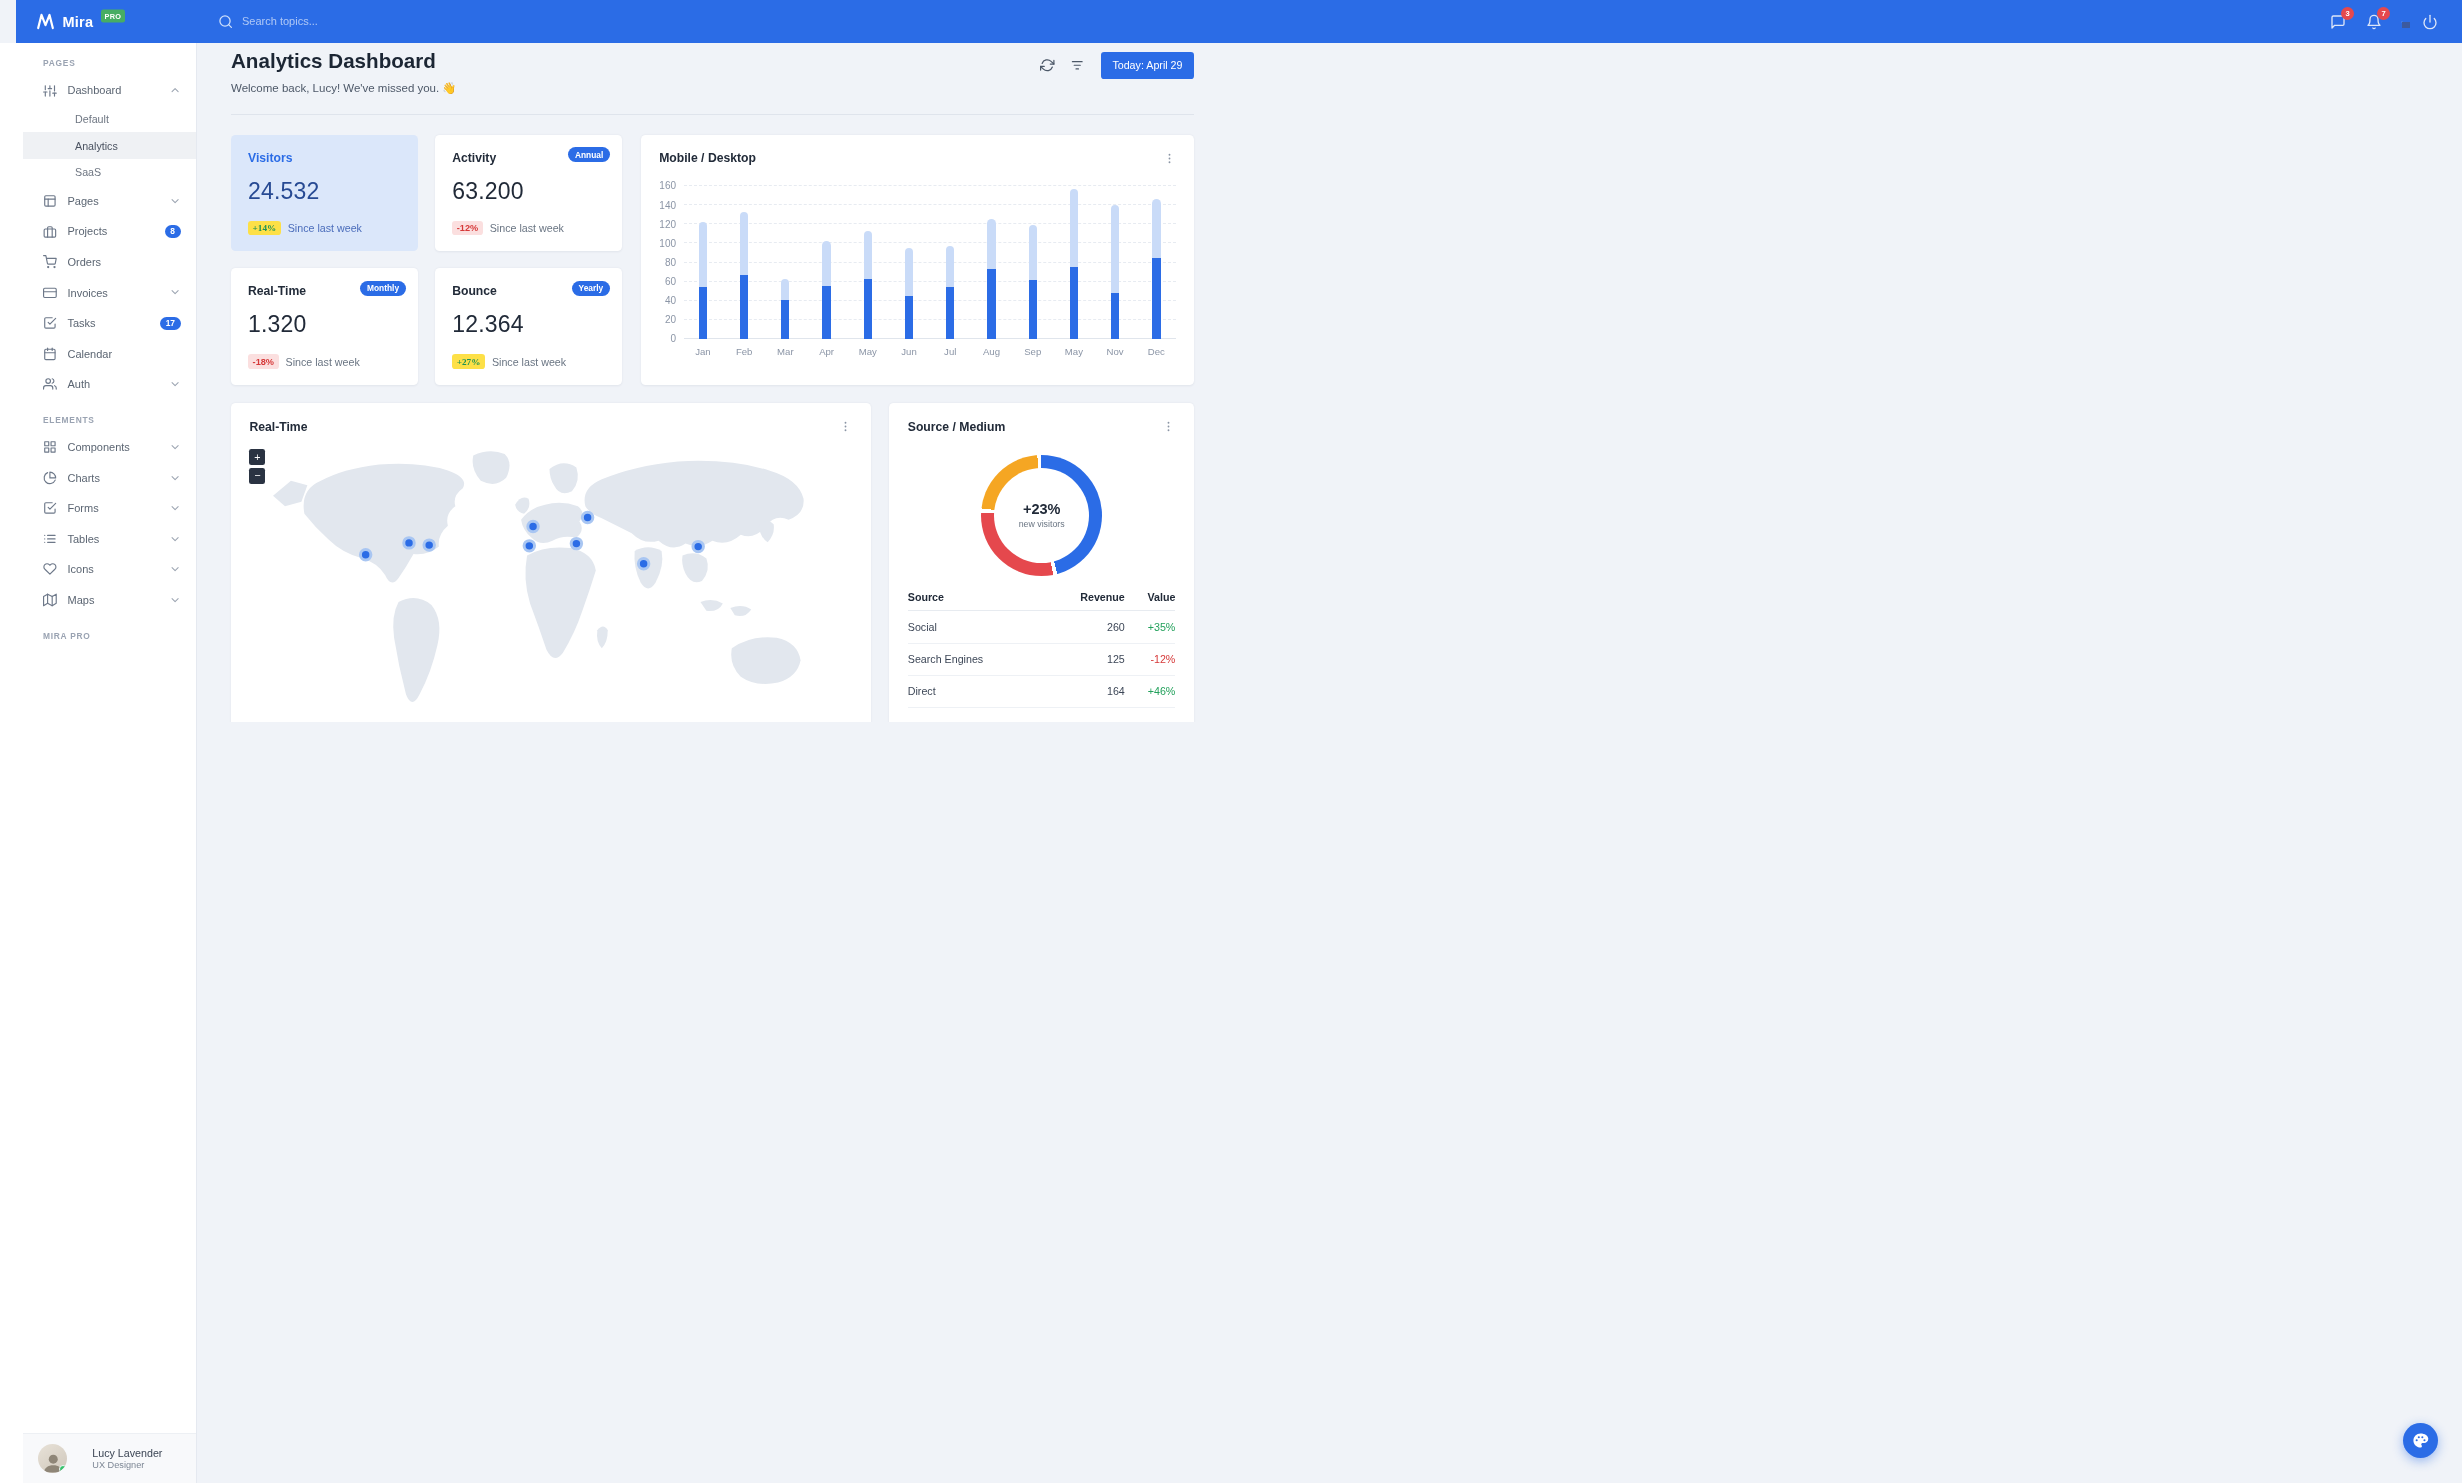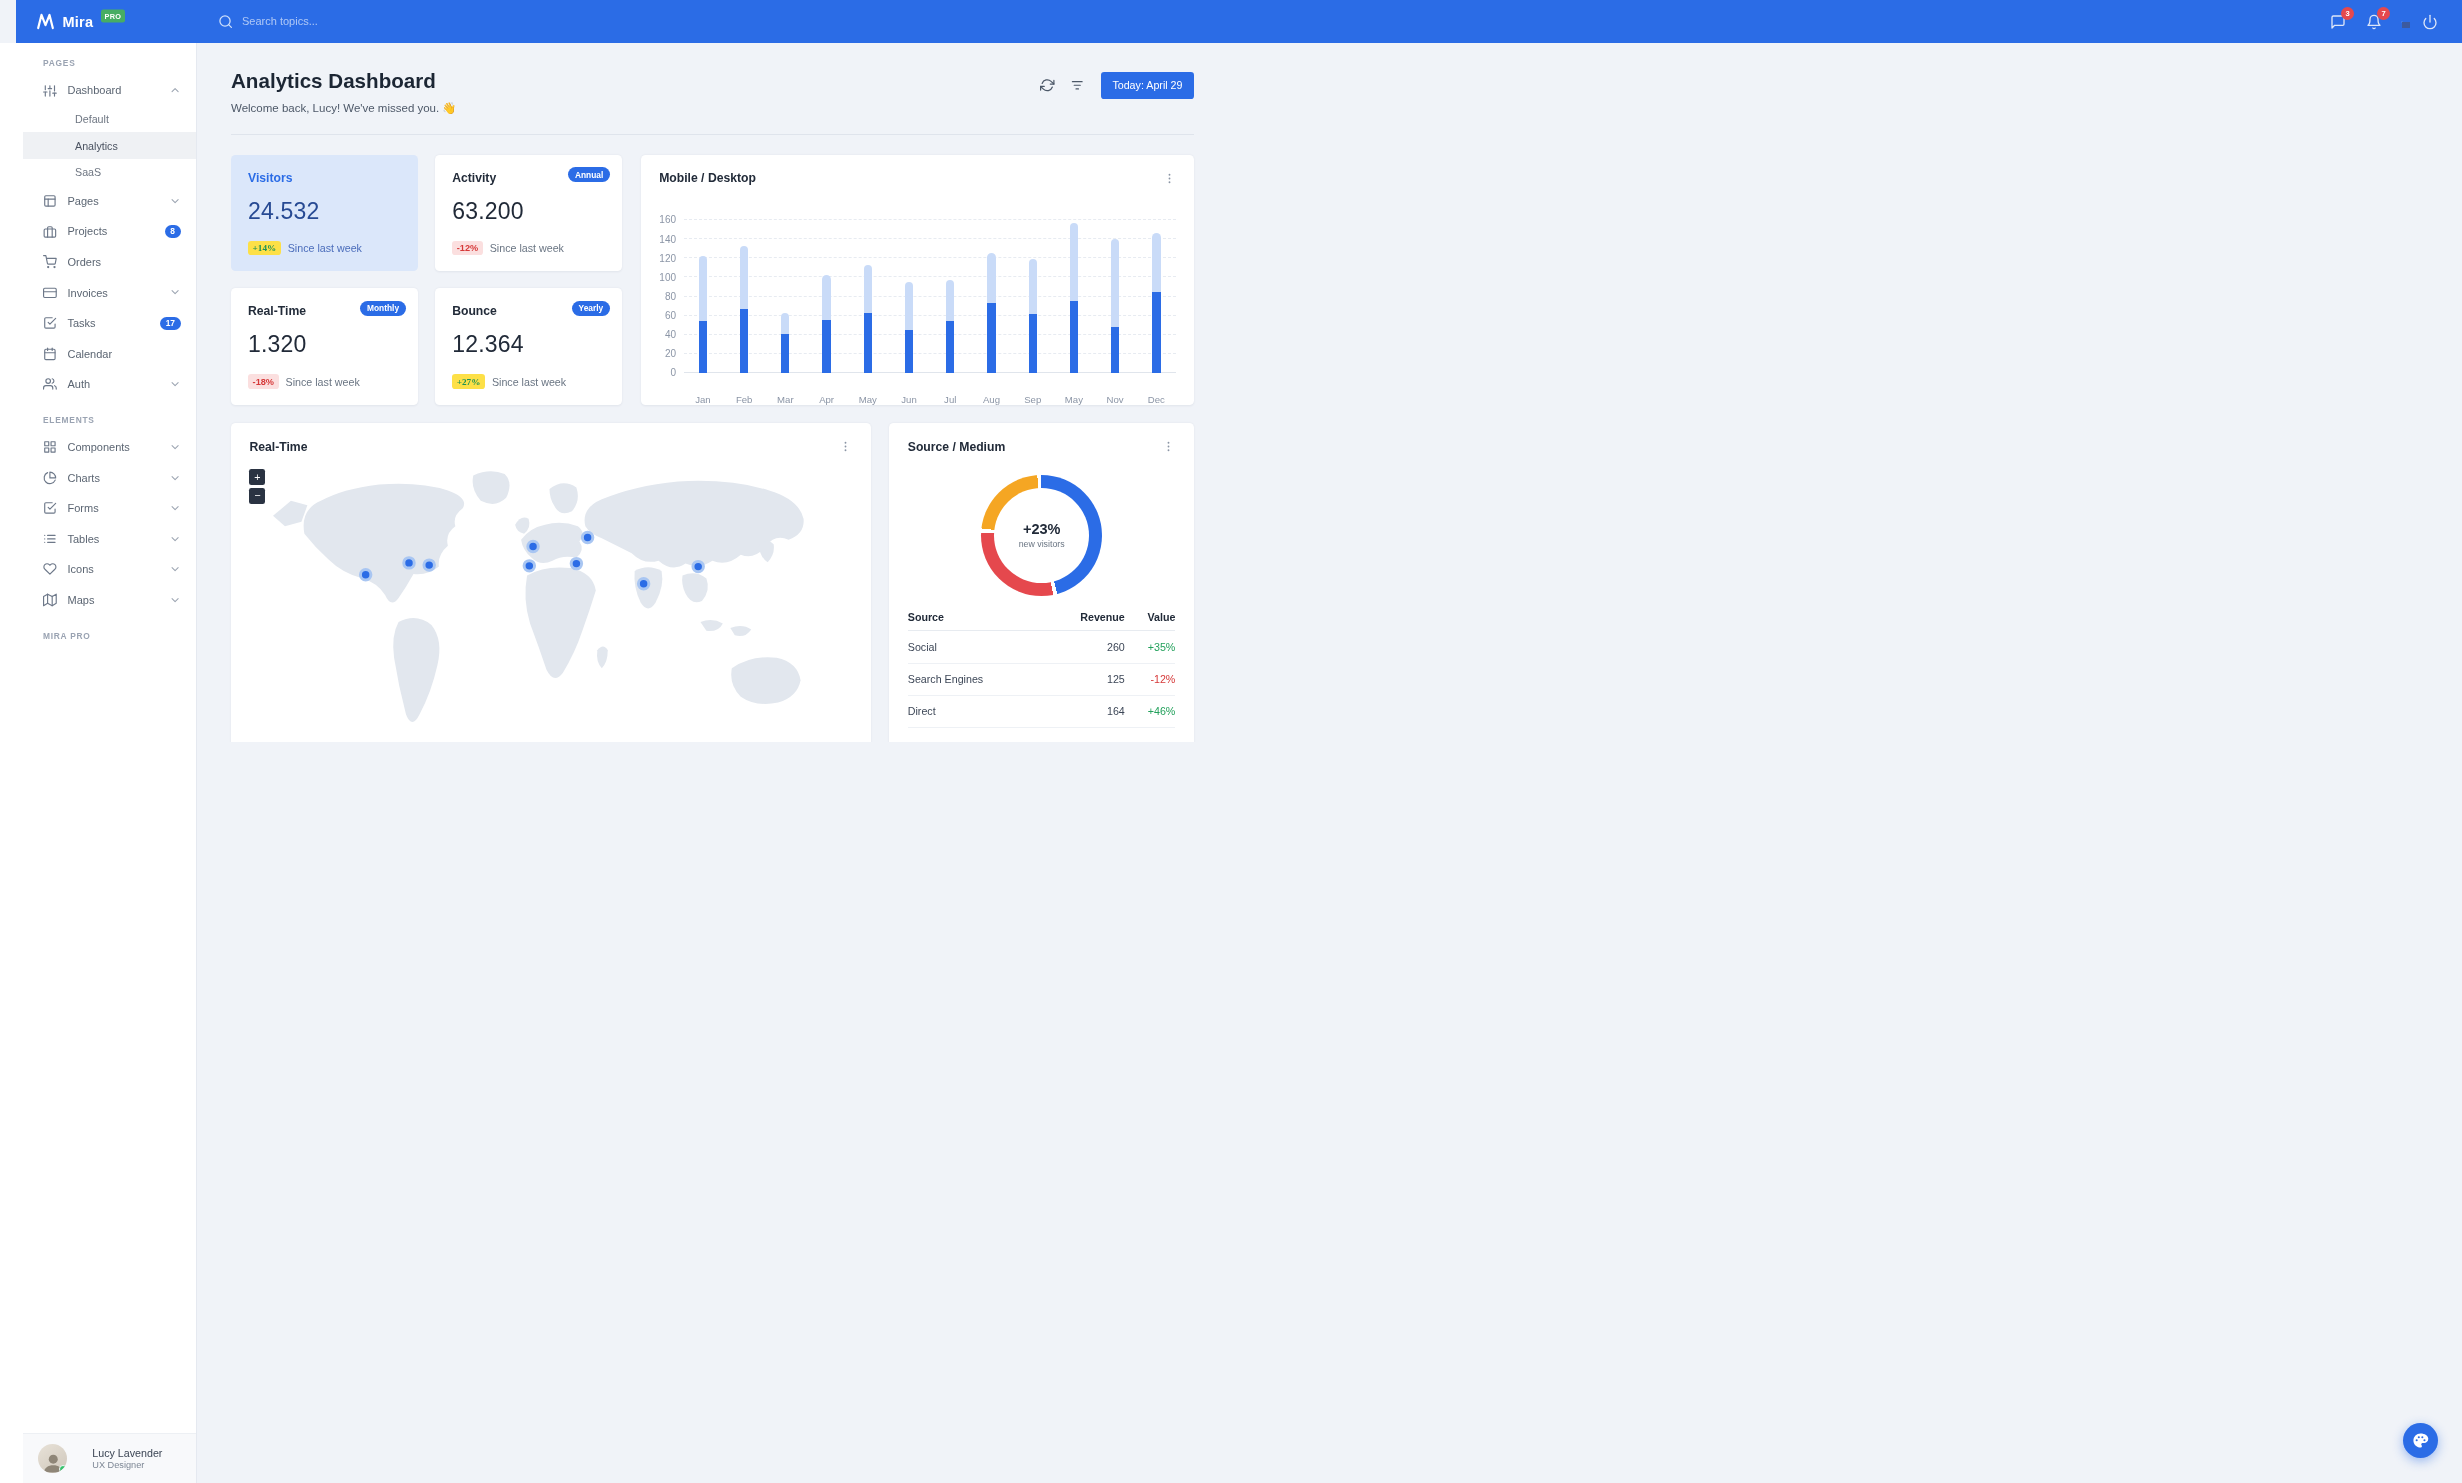--- a/index.html
+++ b/index.html
@@ -70,36 +70,36 @@
     background:linear-gradient(145deg,#e8e2d8,#cfc7bb); overflow:hidden; flex:0 0 auto; }
   .avatar svg { position:absolute; bottom:-1.5px; left:2.3px; }
   .status-dot {
     position:absolute; right:0; bottom:0; width:8.4px; height:8.4px; border-radius:50%;
     background:#35c26a; border:1.5px solid #f8f9fb;
   }
   .sb-user-name { font-size:10.7px; color:#3b4554; }
   .sb-user-role { font-size:9.2px; color:#7d8795; margin-top:1.5px; }
 
   
-  .main { margin-left:197px; margin-top:43px; padding:26px 37px 0 34px; height:699px; overflow:hidden; }
+  .main { margin-left:197px; margin-top:23px; padding:26px 37px 0 34px; height:699px; overflow:hidden; }
   .page-head { display:flex; align-items:flex-start; justify-content:space-between; }
   .page-title { font-size:20.6px; font-weight:700; color:#1c2634; }
   .page-subtitle { font-size:11.5px; color:#4d5868; margin-top:8.4px; }
   .head-actions { display:flex; align-items:center; gap:4.6px; margin-top:3.1px; }
   .icon-btn { color:#4b5767; padding:5.4px; cursor:pointer; background:none; border:none; }
   .date-btn {
     background:#2b6ce6; color:#fff; border:none; border-radius:3.1px; cursor:pointer;
     font-size:10.7px; font-family:inherit; padding:7.3px 11.5px; margin-left:6.1px;
   }
   .divider { border:none; border-top:0.8px solid #dfe4ec; margin:18.4px 0 20px; }
 
   .row1 { display:grid; grid-template-columns:498fr 704fr; gap:18.4px; }
   .row2 { display:grid; grid-template-columns:813fr 387fr; gap:18.4px; margin-top:18.4px; }
 
-  .card { background:#fff; border-radius:4.6px; box-shadow:0 0.8px 2.3px rgba(25,40,70,.07);justify-content:space-between; }
+  .card { background:#fff; border-radius:4.6px; box-shadow:0 0.8px 2.3px rgba(25,40,70,.07); }
   .card-head { display:flex; align-items:center; justify-content:space-between; padding:15.3px 17px 0 18.4px; }
   .card-title { font-size:12.2px; font-weight:700; color:#222b39; }
   .kebab { color:#8b95a5; cursor:pointer; padding:1.5px; }
 
   
   .stats-grid { display:grid; grid-template-columns:1fr 1fr; grid-template-rows:1fr 1fr; gap:17px; }
   .stat-card { background:#fff; border-radius:4.6px; box-shadow:0 0.8px 2.3px rgba(25,40,70,.07); padding:16px 17px; position:relative; }
   .stat-card.highlight { background:#dbe7fa; box-shadow:none; }
   .stat-title { font-size:12.2px; font-weight:700; color:#222b39; }
   .stat-card.highlight .stat-title { color:#2b6ce6; }

